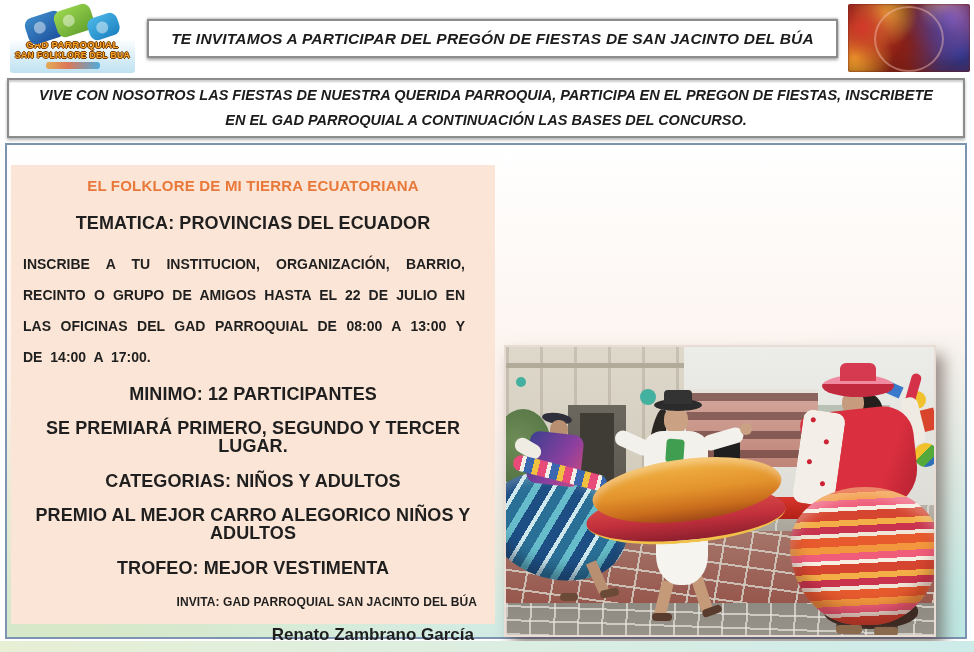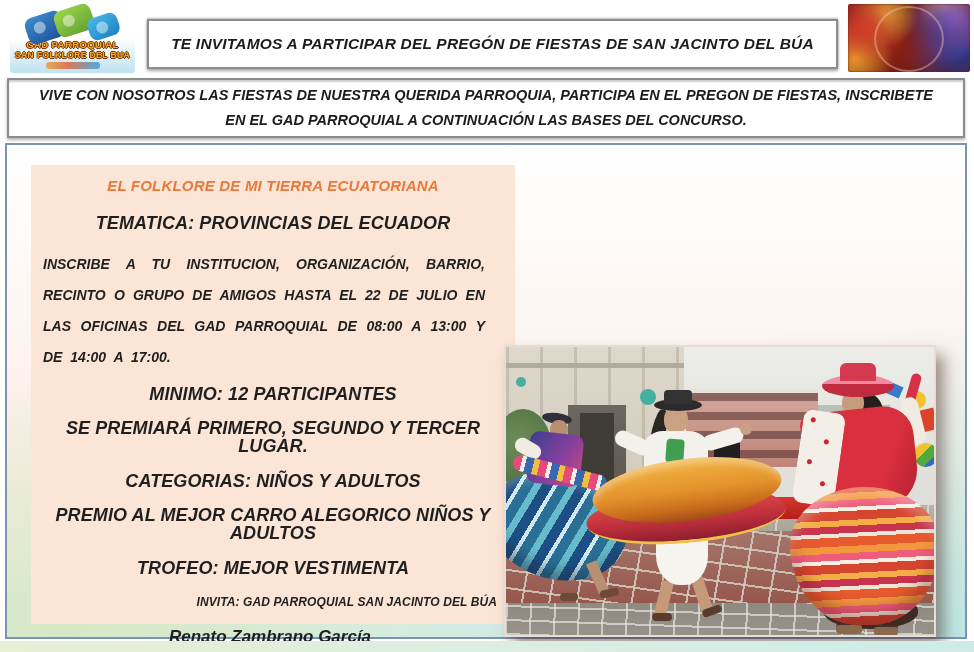--- a/index.html
+++ b/index.html
@@ -17,21 +17,21 @@
   .tile-dot{position:absolute;left:8px;top:6px;width:12px;height:12px;border-radius:50%;
     background:rgba(255,255,255,0.45);}
   .logo-text{position:absolute;left:0;right:0;text-align:center;font-weight:bold;
     color:#f6a62b;letter-spacing:.4px;
     text-shadow:-1px 0 #7a3c05,1px 0 #7a3c05,0 -1px #7a3c05,0 1px #7a3c05;}
   .logo-line1{top:37px;font-size:9.5px;}
   .logo-line2{top:48px;font-size:8.5px;}
   .logo-banner{position:absolute;left:36px;top:60px;width:54px;height:7px;border-radius:3px;
     background:linear-gradient(90deg,#e8a23c,#e0633c 40%,#3aa0d8);opacity:.85;}
 
-  .title-box{position:absolute;left:147px;top:19px;width:691px;height:50px;
+  .title-box{position:absolute;left:147px;top:19px;width:691px;height:39px;
     background:#ffffff;border:2px solid #8c8c8c;box-sizing:border-box;
     box-shadow:0 2px 3px rgba(0,0,0,.35),0 -1px 2px rgba(0,0,0,.25);
     display:flex;align-items:center;justify-content:center;}
   .title-box span{font-size:15.5px;font-weight:bold;font-style:italic;color:#1c1c1c;letter-spacing:.2px;}
 
   .header-photo{position:absolute;left:848px;top:4px;width:122px;height:68px;overflow:hidden;
     border-radius:2px;background:#6b1d14;}
   .hp-layer{position:absolute;inset:0;
     background:
       radial-gradient(circle at 12% 35%,#d43a2a 0%,rgba(212,58,42,0) 38%),
@@ -58,29 +58,29 @@
     border:2px solid #7d93b2;box-sizing:border-box;
     background:
       radial-gradient(ellipse at 6% 100%,rgba(214,232,196,.95) 0%,rgba(214,232,196,0) 38%),
       radial-gradient(ellipse at 96% 100%,rgba(188,230,226,.95) 0%,rgba(188,230,226,0) 45%),
       linear-gradient(180deg,#ffffff 0%,#fdf6f2 35%,#fbeee7 62%,#f4ecdf 82%,#ddeee6 94%,#d5edea 100%);}
 
   .bottom-strip{position:absolute;left:0;top:641px;width:974px;height:11px;
     background:linear-gradient(90deg,#e7efd4,#ddeee0 45%,#cdebe9);}
 
   
-  .flyer-panel{position:absolute;left:24px;top:20px;width:484px;height:459px;
+  .flyer-panel{position:absolute;left:4px;top:20px;width:484px;height:459px;
     background:#fbe5d6;box-sizing:border-box;padding:10px 12px 0 12px;
-    font-weight:bold;font-style:italic;color:#1f1f1f;}
+    font-weight:bold;color:#1f1f1f;}
   .flyer-heading{text-align:center;font-size:15px;color:#e8793a;margin:2px 0 20px 0;letter-spacing:.2px;}
   .flyer-line{font-size:18px;margin:0 0 16.5px 0;line-height:18px;letter-spacing:.1px;text-align:center;}
   .flyer-para{font-size:14px;margin:0 18px 12px 0;line-height:31px;text-align:justify;word-spacing:4px;}
   .flyer-invita{font-size:12px;text-align:right;margin:16px 6px 0 0;}
   .signature{text-align:right;margin:14px 6px 0 0;}
-  .sig-name{font-size:17px;margin:16px;text-align:center;}
+  .sig-name{font-size:17px;margin:3px;}
   .sig-title{font-size:17px;margin:2px 0 0 0;letter-spacing:.5px;}
 
   
   .photo{position:absolute;left:497px;top:200px;width:428px;height:288px;overflow:hidden;
     border:2px solid #e9dcd4;box-sizing:content-box;
     box-shadow:8px 10px 14px rgba(70,45,40,.5);background:#e6e7e3;}
   .photo *{position:absolute;}
   .ph-sky{left:0;top:0;width:428px;height:165px;background:linear-gradient(180deg,#ecede9,#dddcd6);}
   .ph-bldg-left{left:0;top:0;width:178px;height:184px;
     background:

